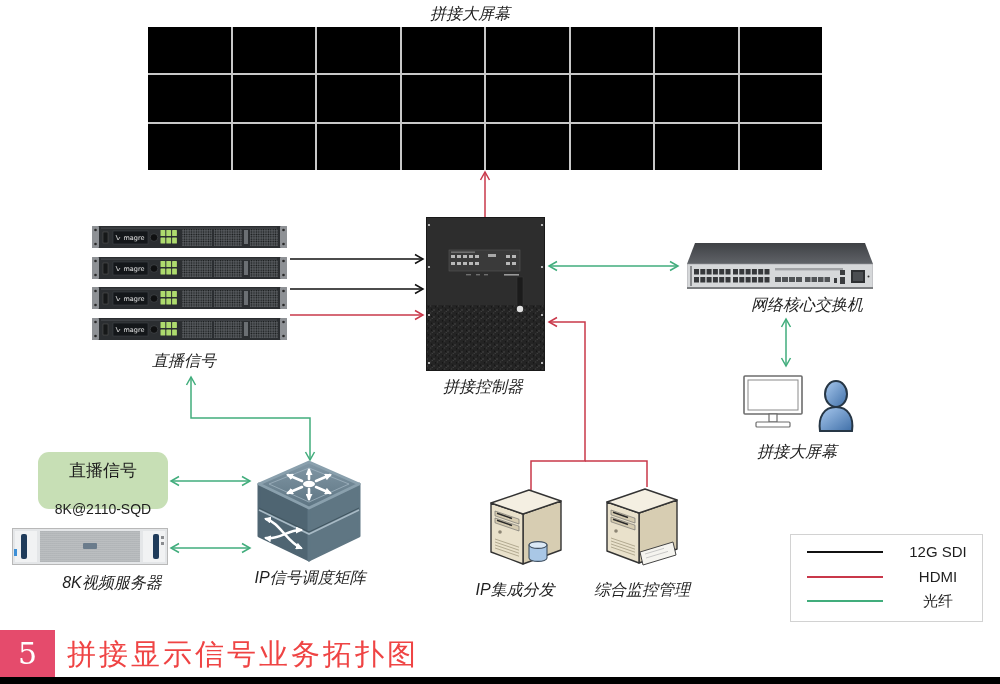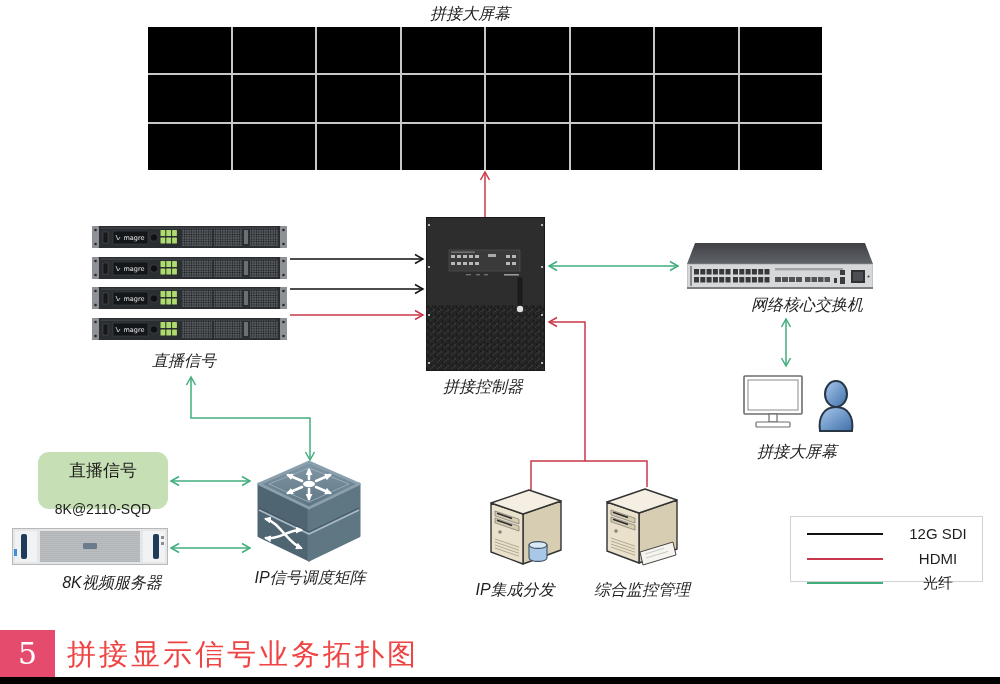--- a/index.html
+++ b/index.html
@@ -8,21 +8,21 @@
 .abs{position:absolute;display:block;}
 .lbl{position:absolute;transform:translate(-50%,-50%);white-space:nowrap;font-size:16px;line-height:1;color:#1e1e1e;font-style:italic;}
 #wall{position:absolute;left:148px;top:27px;width:674px;height:143px;background:#c8c8c8;display:grid;gap:2px;}
 .tile{background:#000;}
 #links{position:absolute;left:0;top:0;}
 #links path{fill:none;stroke-width:1.5;}
 .ln-sdi{stroke:var(--c-sdi);} .ln-hdmi{stroke:var(--c-hdmi);} .ln-fiber{stroke:var(--c-fiber);}
 #live-box{position:absolute;left:38px;top:452px;width:130px;height:57px;border-radius:11px;background:var(--c-live-signal-box);text-align:center;}
 #live-box .t{display:block;font-size:17px;margin-top:9px;line-height:20px;color:#1e1e1e;}
 #live-box .s{display:block;font-size:14px;line-height:18px;margin-top:19px;color:#1e1e1e;}
-#legend{position:absolute;left:790px;top:516px;width:193px;height:66px;border:1px solid #d2d2d2;box-sizing:border-box;background:#fff;}
+#legend{position:absolute;left:790px;top:534px;width:193px;height:88px;border:1px solid #d2d2d2;box-sizing:border-box;background:#fff;}
 .leg-row{position:absolute;left:0;width:100%;height:20px;}
 .leg-line{position:absolute;left:16px;top:9px;width:76px;height:2px;}
 .leg-text{position:absolute;left:116px;width:62px;top:1px;font-size:15px;line-height:18px;text-align:center;color:#1e1e1e;}
 #caption-badge{position:absolute;left:0;top:630px;width:55px;height:47px;background:var(--c-caption-badge);color:#fff;font-family:"DejaVu Serif","Liberation Serif",serif;font-size:30px;line-height:47px;text-align:center;}
 #caption-text{position:absolute;left:67px;top:633px;font-family:"DejaVu Serif","Liberation Serif",serif;font-size:29px;letter-spacing:3px;line-height:42px;color:#ef4444;white-space:nowrap;}
 #caption-bar{position:absolute;left:0;top:677px;width:1000px;height:7px;background:#000;}
 </style>
 </head>
 <body>
 

